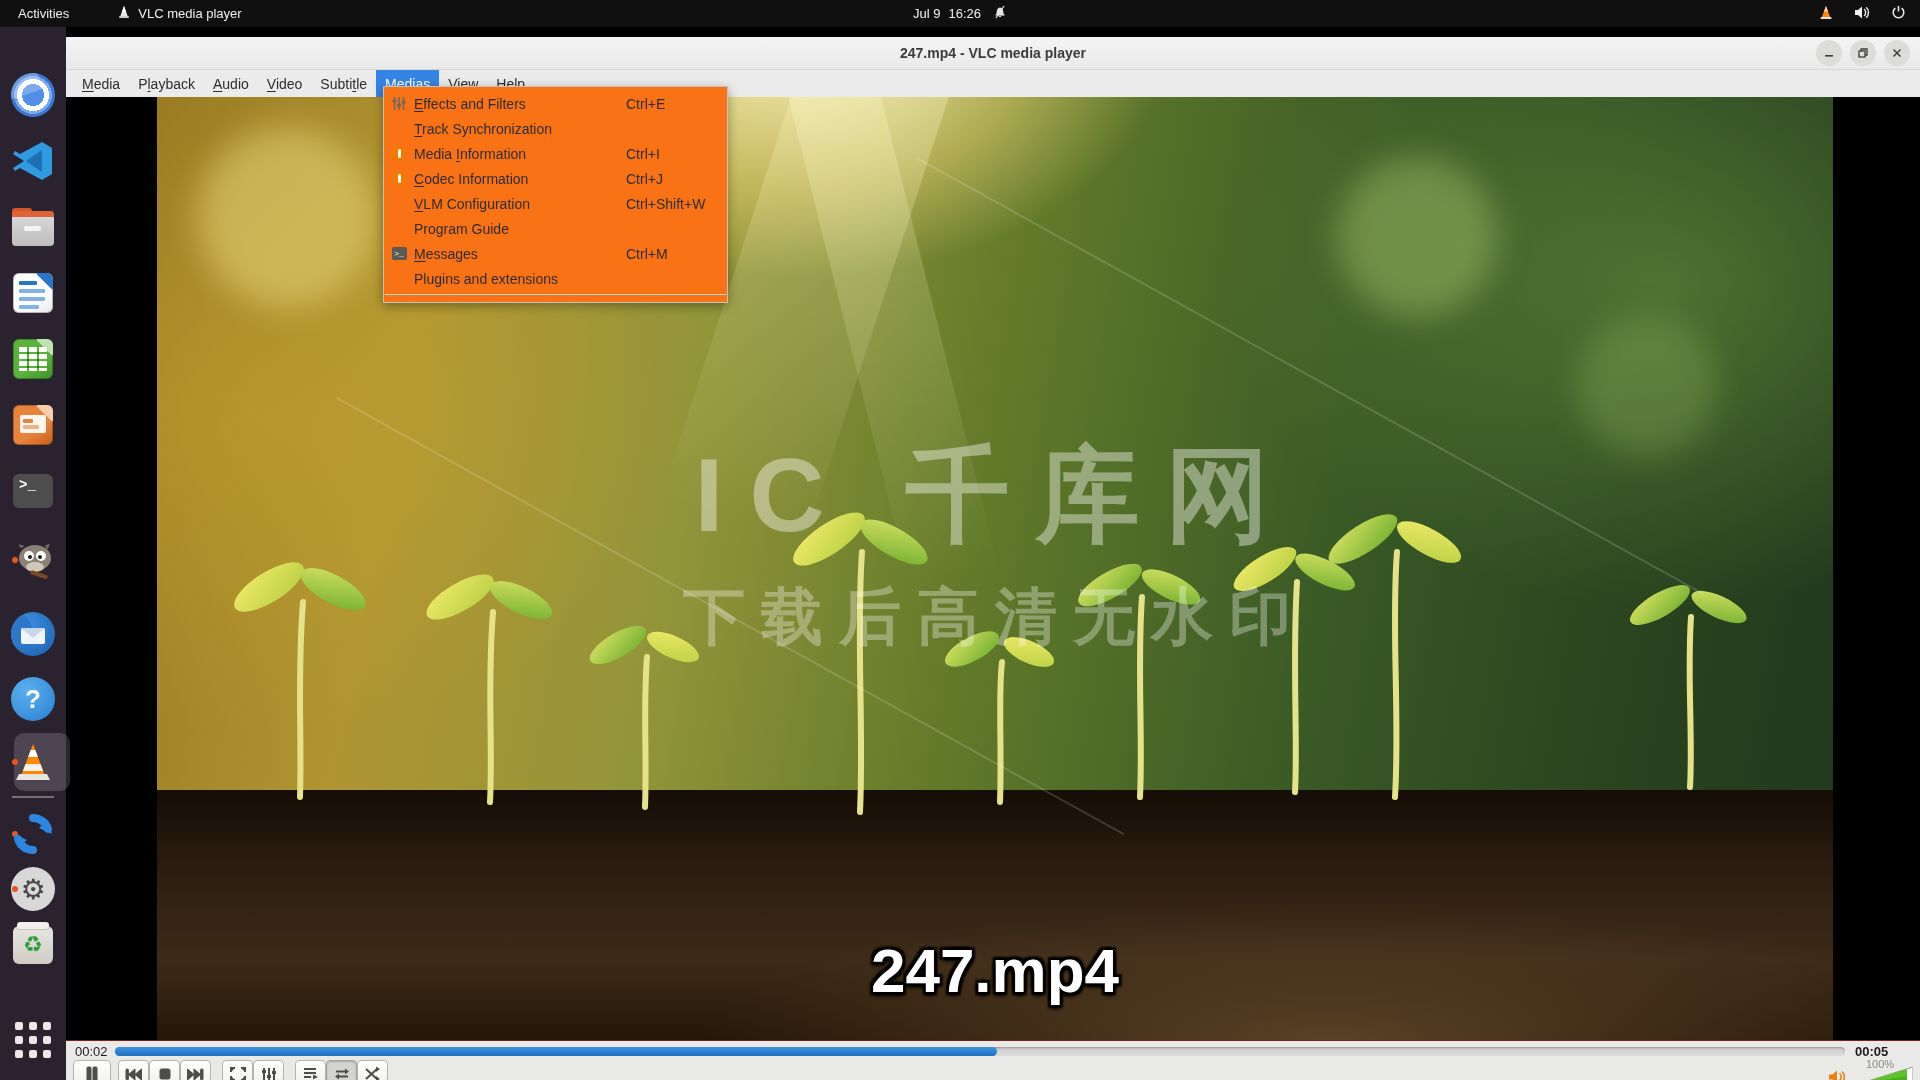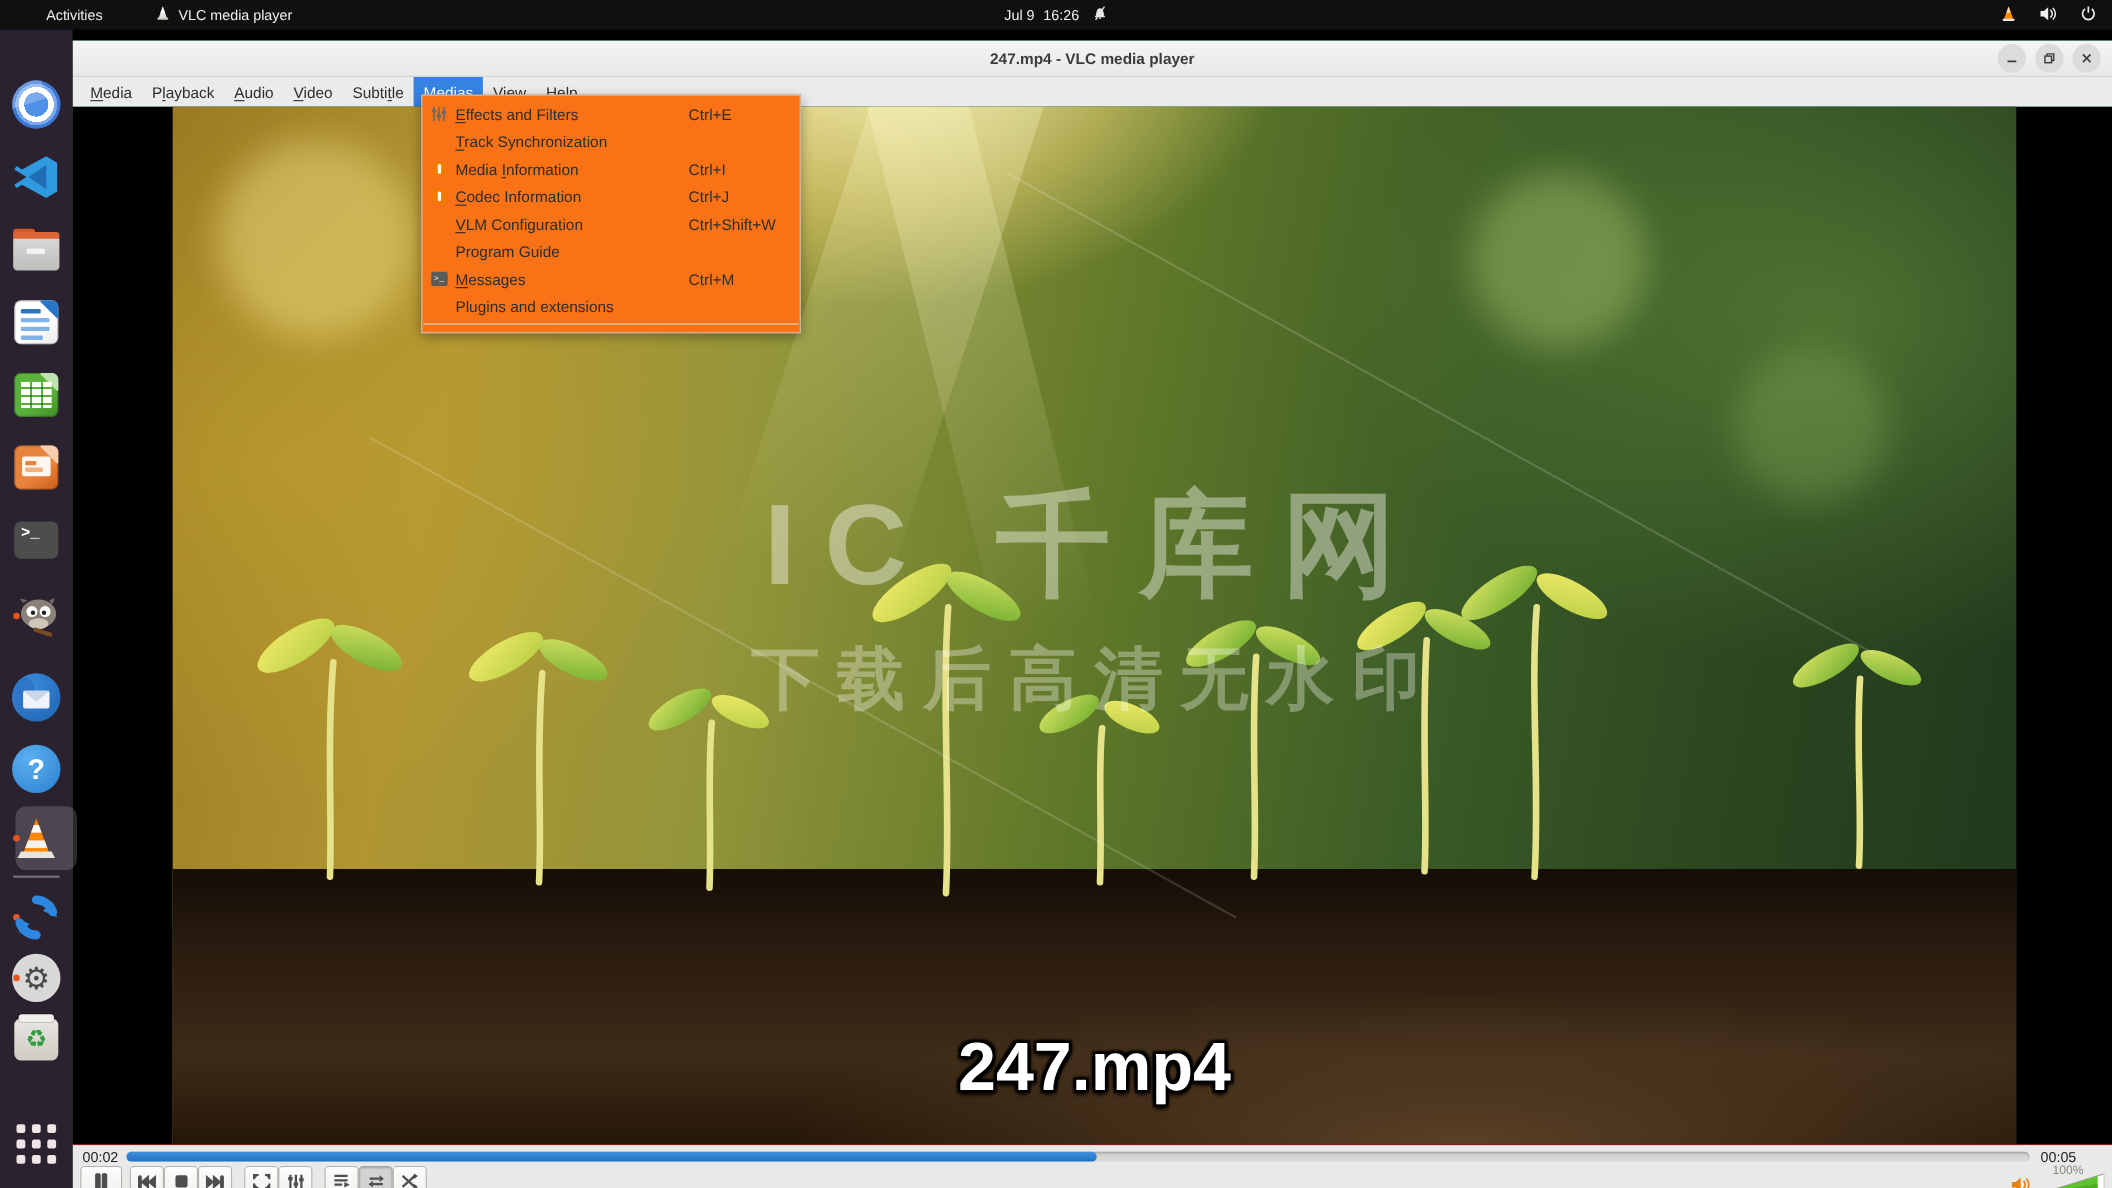--- a/index.html
+++ b/index.html
@@ -2,21 +2,21 @@
 <html><head>
 <meta charset="utf-8">
 <style>
   * { margin:0; padding:0; box-sizing:border-box; }
   html,body { width:1920px; height:1080px; overflow:hidden; background:#000;
     font-family:"Liberation Sans","DejaVu Sans",sans-serif; }
 
   
   .topbar { position:absolute; left:0; top:0; width:1920px; height:27px; background:#101010;
     color:#f1f1f1; font-size:13px; display:flex; align-items:center; z-index:50; }
-  .tb-activities { padding:0 18px; height:100%; display:flex; align-items:center; cursor:default;margin-left:24px; }
+  .tb-activities { padding:0 18px; height:100%; display:flex; align-items:center; cursor:default; }
   .tb-app { display:flex; align-items:center; gap:7px; margin-left:30px; }
   .tb-center { position:absolute; left:0; right:0; top:0; height:27px; display:flex;
     align-items:center; justify-content:center; gap:8px; pointer-events:none; }
   .tb-center > * { pointer-events:auto; }
   .tb-right { margin-left:auto; display:flex; align-items:center; gap:20px; padding-right:14px; }
 
   
   .dock { position:absolute; left:0; top:27px; width:66px; height:1053px; background:#2b2230; z-index:40; }
   .dock-item { position:absolute; left:9px; width:48px; height:48px; display:flex;
     align-items:center; justify-content:center; }
@@ -100,21 +100,21 @@
   .wm-line { position:absolute; height:2px; background:rgba(255,255,255,.16); }
   .filename-overlay { position:absolute; left:0; top:838px; width:100%; text-align:center;
     font-size:62px; font-weight:bold; color:#fff;
     text-shadow:-3px -3px 2px #000, 3px -3px 2px #000, -3px 3px 2px #000, 3px 3px 2px #000, 0 4px 4px rgba(0,0,0,.8); }
 
   
   .controls { position:absolute; left:0; bottom:0; right:0; height:50px; background:#e9e9e7;
     border-top:1px solid #7f1d1d; font-size:13px; color:#1c1c1c; }
   .time { position:absolute; top:3px; }
   .time.elapsed { left:9px; }
-  .time.total { left:1789px; }
+  .time.total { left:1789px;font-weight:bold; }
   .seek { position:absolute; left:49px; top:6px; width:1730px; height:9px; border-radius:5px;
     background:linear-gradient(#c9c9c7,#dededc); box-shadow:inset 0 1px 2px rgba(0,0,0,.25); }
   .seek-fill { position:absolute; left:0; top:0; height:9px; border-radius:5px;
     background:linear-gradient(#4292e0,#1f6fc4); }
   .btn { position:absolute; top:19px; height:28px; border:1px solid #b3b3af; border-radius:4px;
     background:linear-gradient(#fdfdfc,#f0f0ee); display:flex; align-items:center; justify-content:center; }
   .btn.pressed { background:#d3d3d1; border-color:#a3a39f; box-shadow:inset 0 1px 2px rgba(0,0,0,.2); }
   svg.cicon { fill:#4d4d4d; stroke:#4d4d4d; }
   .vol-label { position:absolute; left:1800px; top:17px; font-size:11px; color:#8a8a86; }
   .vol-tri { position:absolute; left:1789px; top:26px; }

